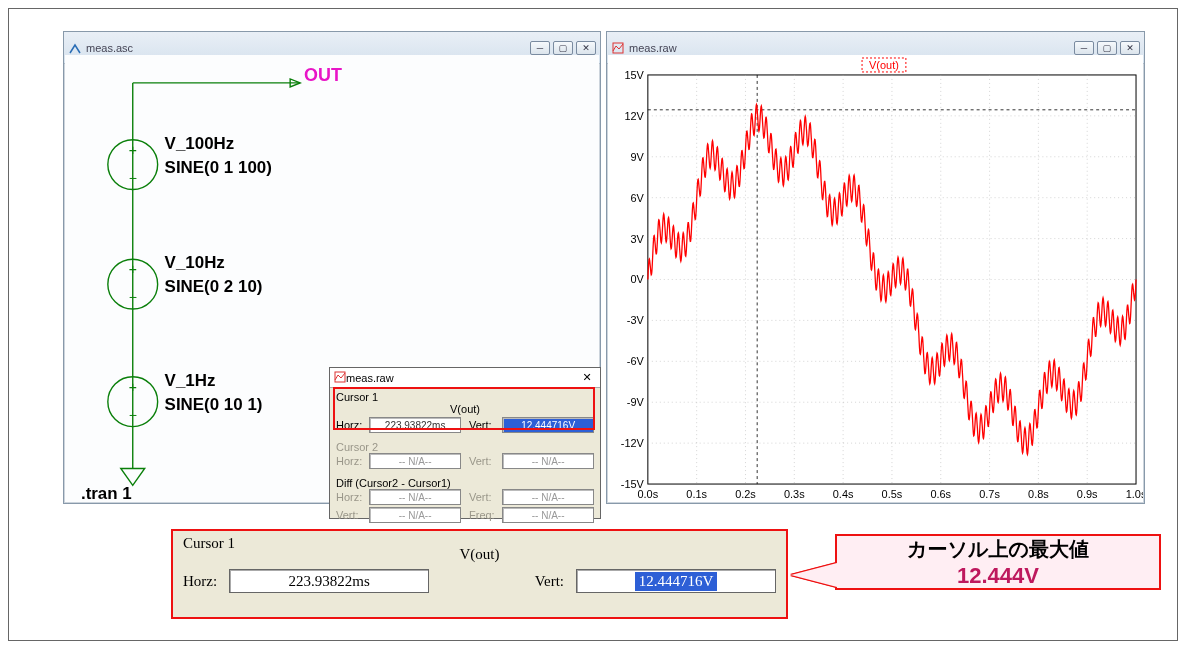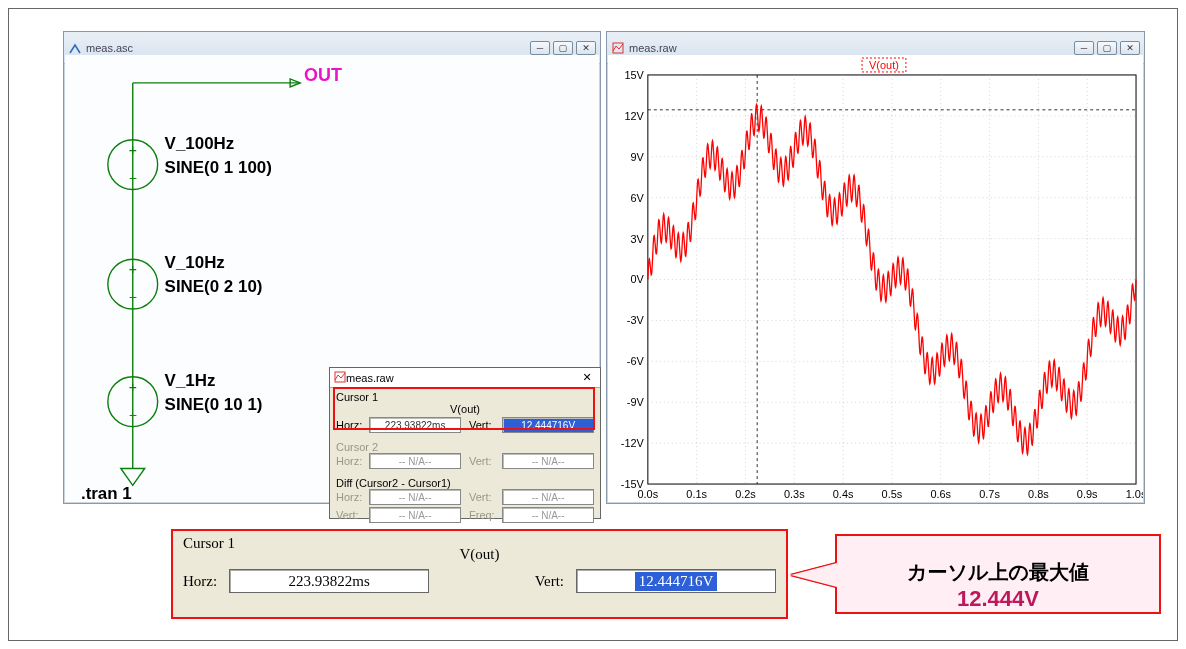--- a/index.html
+++ b/index.html
@@ -138,24 +138,24 @@
     width:200px; display:inline-flex; align-items:center; justify-content:center;
     font:15px Tahoma; box-shadow: inset 1px 1px 0 #aaa;
   }
   #enlarged .en-field.sel { color:#fff; }
   #enlarged .en-field.sel span { background:#2d5fd6; padding:1px 4px; }
 
   
   #callout {
     position:absolute;
     left: 826px; top: 525px;
-    width: 326px; height: 80px;
+    width: 326px; height: 56px;
     background:#ffeef3;
     border:2px solid #e11;
-    display:flex; flex-direction:column; align-items:center; justify-content:flex-end;
+    display:flex; flex-direction:column; align-items:center; justify-content:flex-start;
   }
   #callout .line1 { font: bold 20px "Meiryo","Yu Gothic",sans-serif; color:#000; }
   #callout .line2 { font: bold 22px "Meiryo",sans-serif; color:#be185d; }
   #callout-tri {
     position:absolute;
     left: 782px; top: 554px;
     width:0;height:0;
     border-top:12px solid transparent;
     border-bottom:12px solid transparent;
     border-right:46px solid #ffeef3;

